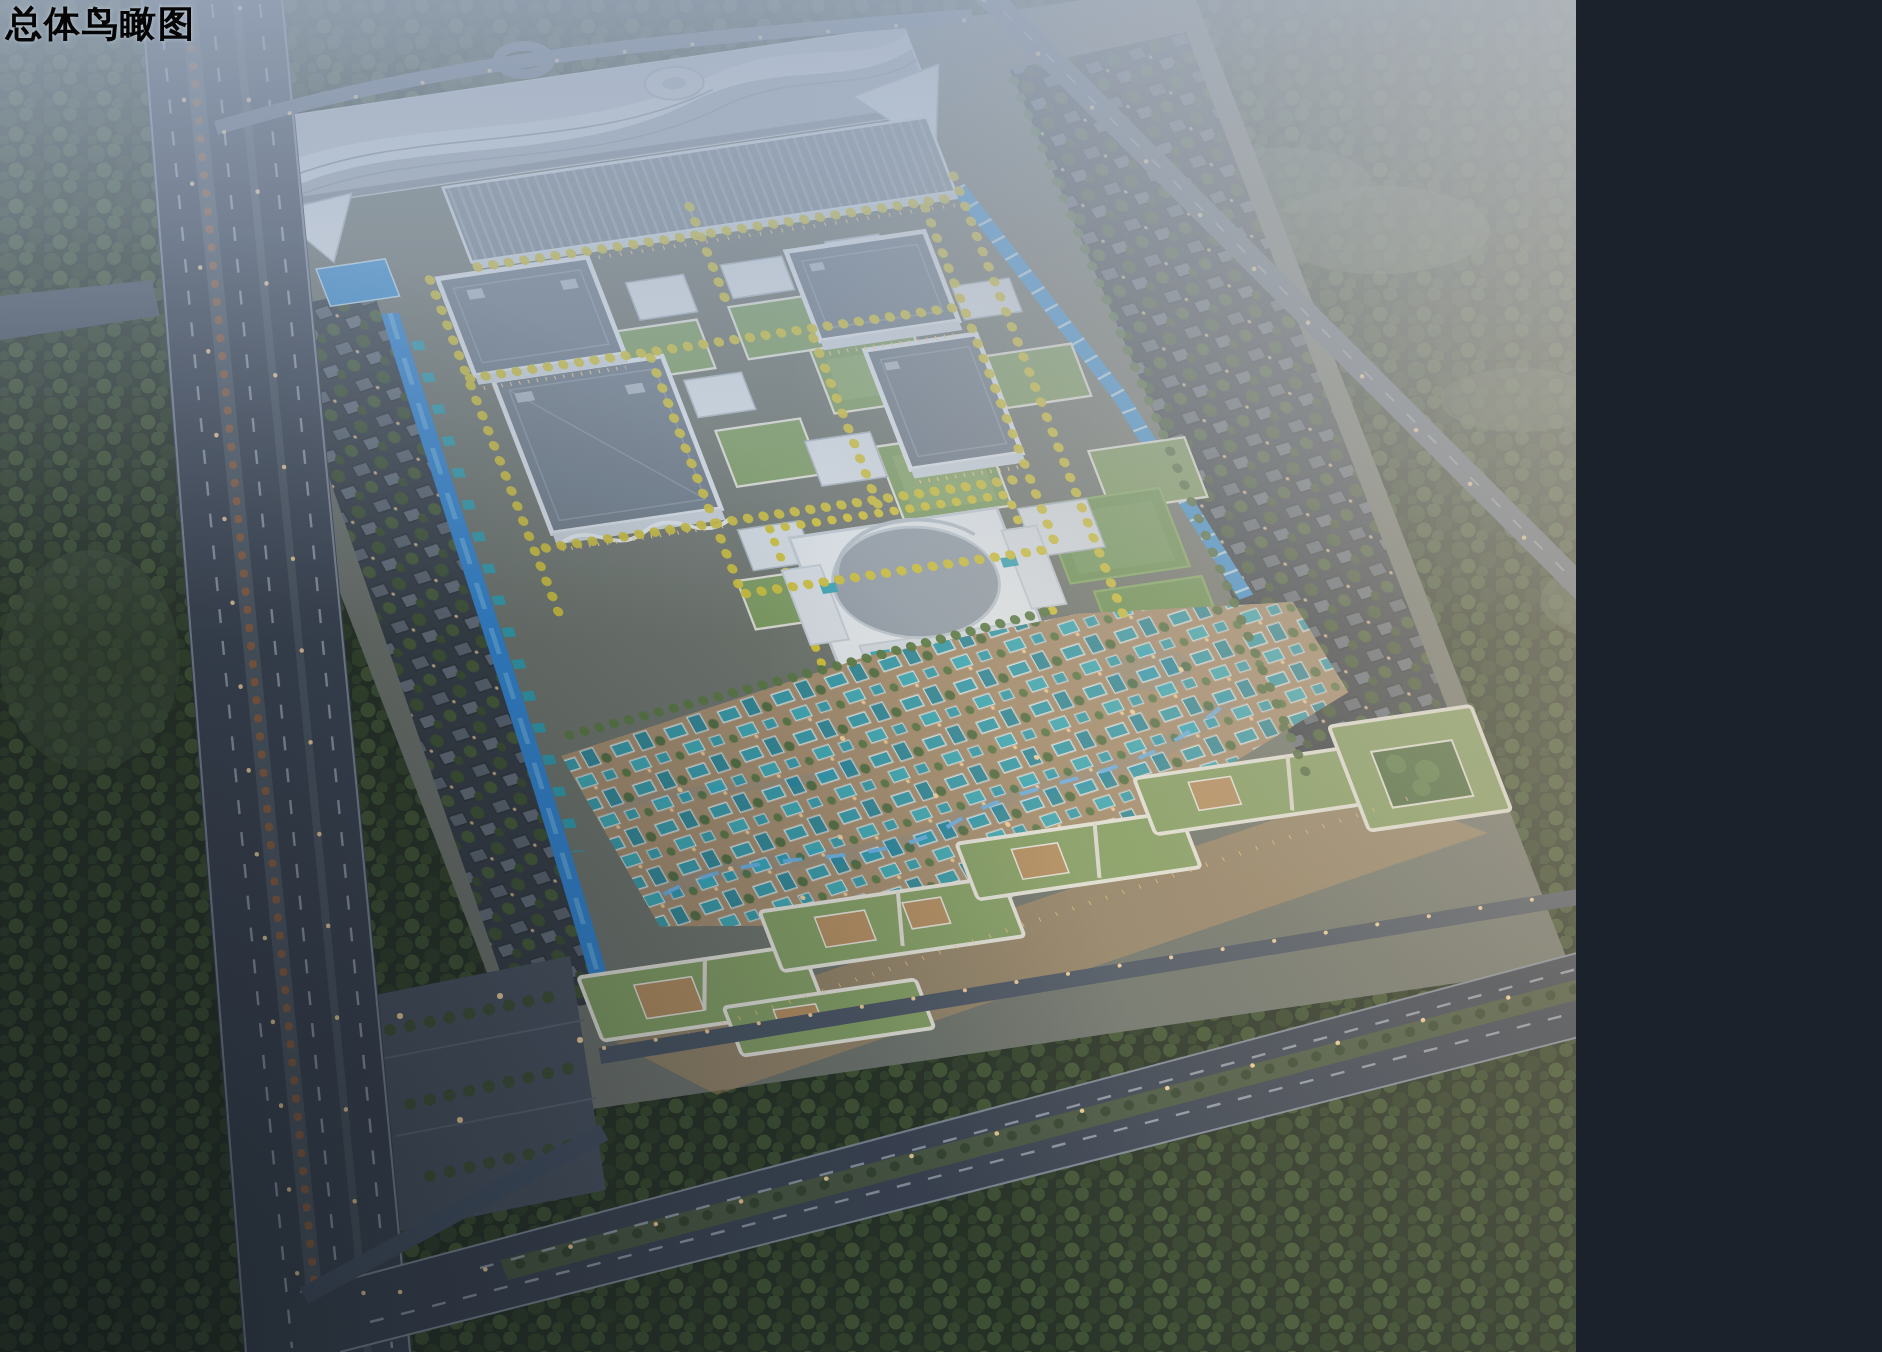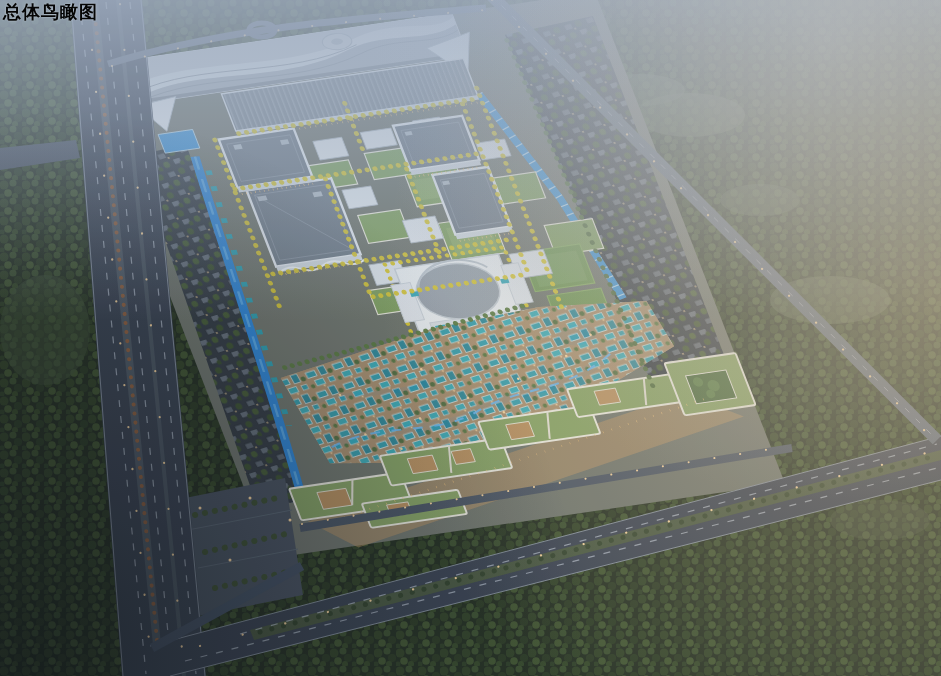--- a/index.html
+++ b/index.html
@@ -1,16 +1,16 @@
 <!DOCTYPE html>
 <html><head>
 <meta charset="utf-8">
 <style>
   html,body{margin:0;padding:0;background:#1b222b;}
-  .stage{position:relative;width:941px;height:676px;overflow:hidden;font-family:"Liberation Sans",sans-serif;}
+  .stage{position:relative;width:788px;height:676px;overflow:hidden;font-family:"Liberation Sans",sans-serif;}
   .stage svg{position:absolute;left:0;top:0;display:block;}
   .title-overlay{
     position:absolute;left:3px;top:0px;z-index:10;
     font-family:"Liberation Sans","DejaVu Sans",sans-serif;
     font-size:18px;font-weight:800;color:#050505;letter-spacing:1px;
     text-shadow:0 0 2px rgba(230,238,248,.55);
     white-space:nowrap;
   }
 </style>
 </head>

